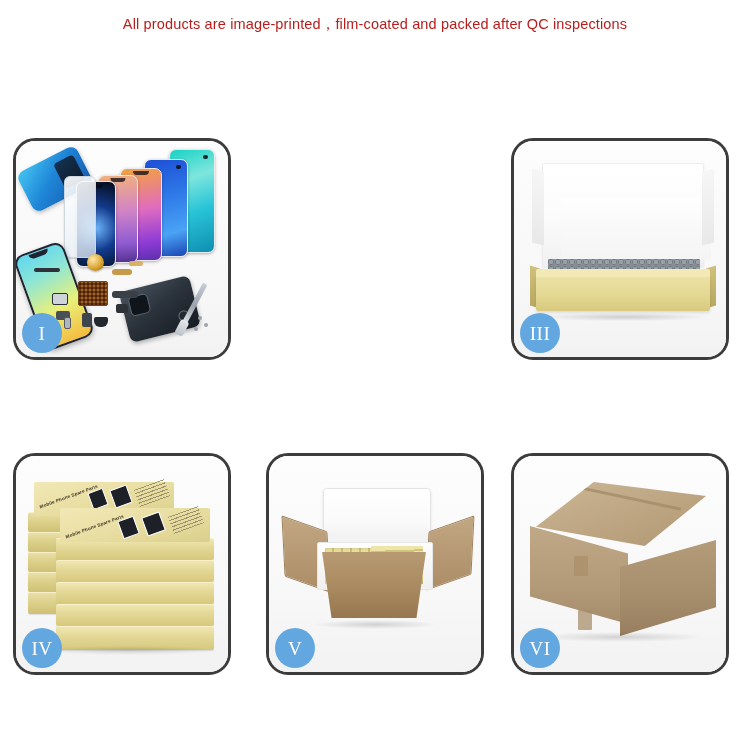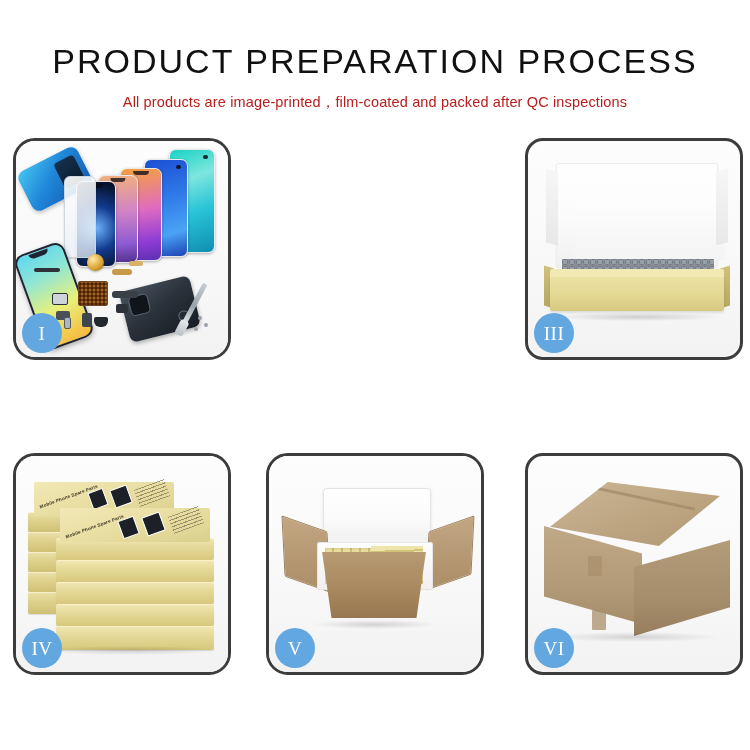--- a/index.html
+++ b/index.html
@@ -29,21 +29,21 @@
   .grid { position:absolute; left:0; top:133px; width:750px; height:560px; }
   .panel {
     position:absolute; width:218px; height:222px;
     border:3px solid #3c3c3c; border-radius:22px;
     background:#fdfdfd; overflow:visible;
   }
   .panel .inner {
     position:absolute; inset:0; border-radius:19px; overflow:hidden;
     background:linear-gradient(180deg,#fdfdfd 0%, #f7f7f7 70%, #f2f2f2 100%);
   }
-  .c0 { left:13px; }  .c1 { left:266px; } .c2 { left:525px;border-radius:18px; }
+  .c0 { left:13px; }  .c1 { left:266px; } .c2 { left:511px; }
   .r0 { top:5px; }    .r1 { top:320px; }
 
   
   .badge {
     position:absolute; left:6px; bottom:4px;
     width:40px; height:40px; border-radius:50%;
     background:#63a7e0;
     display:flex; align-items:center; justify-content:center;
     color:#ffffff; font-family:"Liberation Serif", serif;
     font-size:19px; line-height:1; letter-spacing:0.5px;
@@ -297,21 +297,20 @@
   .bbt1 { left:44px; top:74px; } .bbt2 { left:48px; top:128px; }
   .bb-shadow { position:absolute; left:8px; top:150px; width:166px; height:10px;
                background:radial-gradient(ellipse at center, rgba(0,0,0,.14), transparent 72%); }
 </style>
 </head>
 <body>
 
 <div class="page">
 
   <div class="header">
-    <div class="title">PRODUCT PREPARATION PROCESS</div>
     <div class="subtitle">All products are image-printed，film-coated and packed after QC inspections</div>
   </div>
 
   <div class="grid">
 
     <div class="panel r0 c0">
       <div class="inner">
         <div class="p1-stage">
           <div class="blue-screen"></div>
           <div class="phone-fan">

